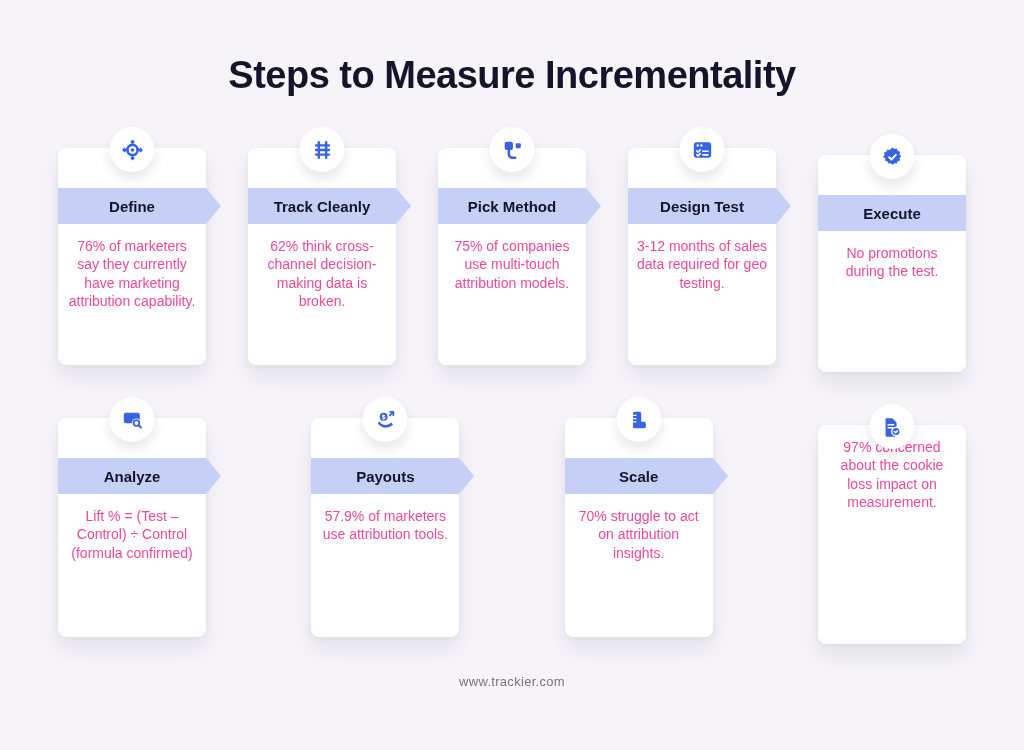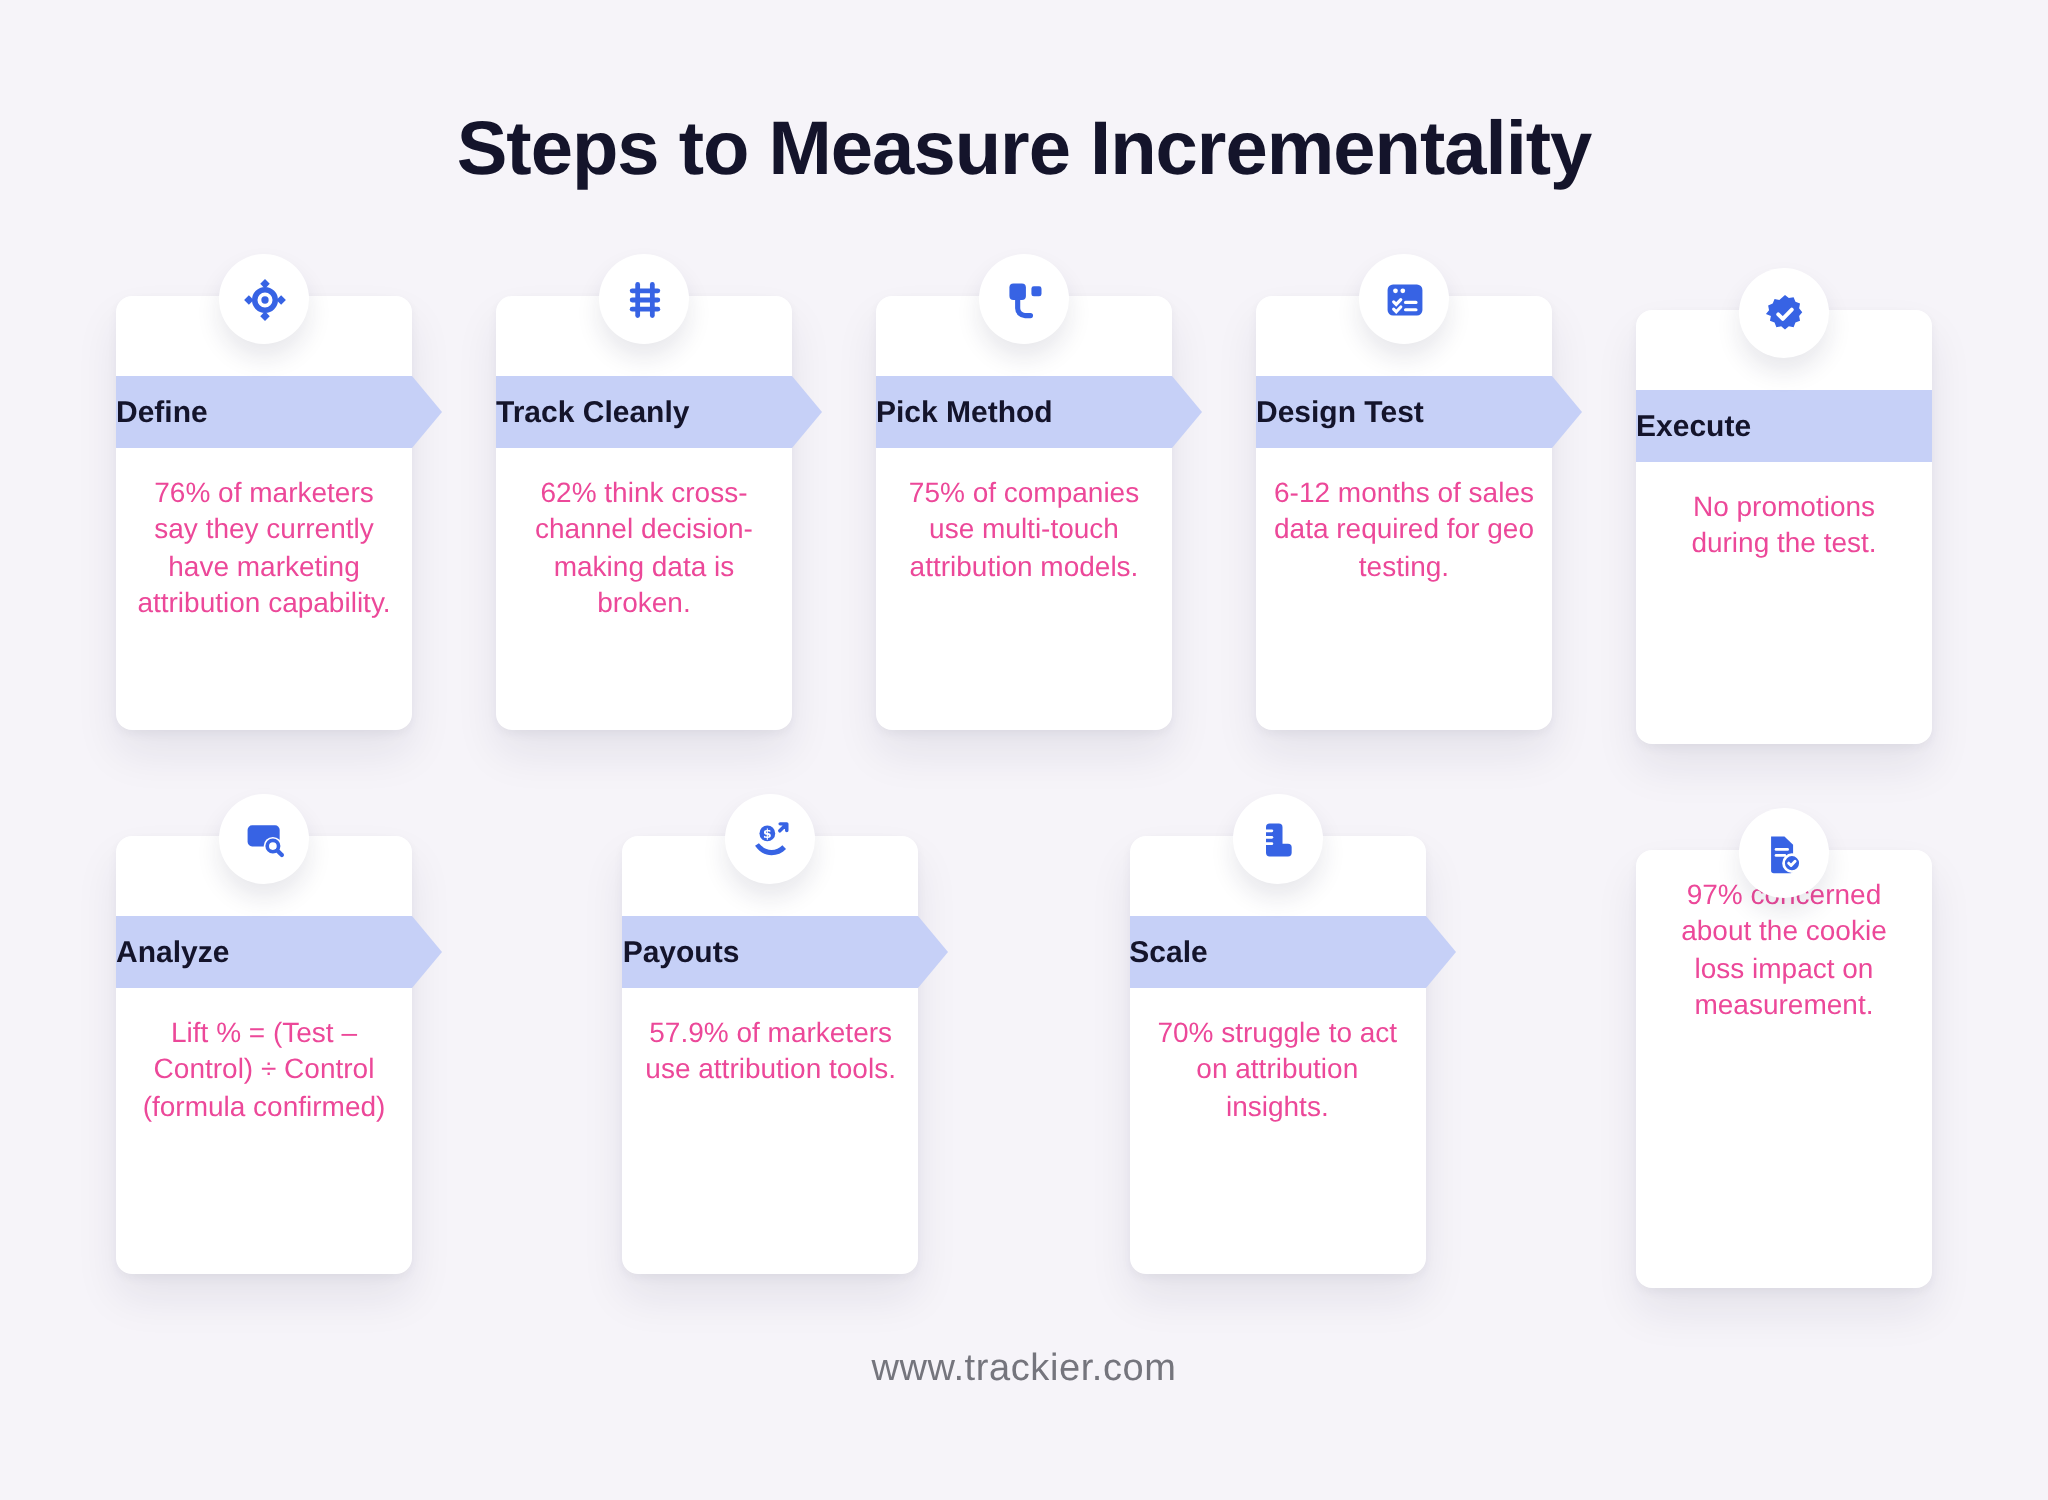--- a/index.html
+++ b/index.html
@@ -51,20 +51,21 @@
     z-index: 2;
   }
   .icon-circle svg { width: 22px; height: 22px; display: block; }
   .banner {
     position: relative;
     margin-top: 40px;
     height: 36px;
     background: #c6d0f7;
     display: flex;
     align-items: center;
+    justify-content: center;
   }
   .banner-label {
     font-size: 15px;
     font-weight: 700;
     color: #14142b;
   }
   .banner.has-arrow::after {
     content: "";
     position: absolute;
     right: -15px;
@@ -78,21 +79,21 @@
     margin: 13px 9px 0;
     text-align: center;
     font-size: 14px;
     line-height: 1.32;
     color: #ec4899;
   }
   .footer-url {
     position: absolute;
     top: 674px; left: 0; right: 0;
     text-align: center;
-    font-size: 19px;
+    font-size: 13px;
     color: #75757d;
     letter-spacing: 0.3px;
   }
 </style>
 </head>
 <body>
 
 <h1 class="page-title">Steps to Measure Incrementality</h1>
 
 <div class="row row-1">
@@ -154,21 +155,21 @@
           <path d="M5.8 13l1.4 1.4 2.5-2.6"></path>
             <line x1="12.3" y1="13.3" x2="18" y2="13.3"></line>
           <path d="M5.8 17l1.4 1.4 2.5-2.6"></path>
             <line x1="12.3" y1="17.3" x2="18" y2="17.3"></line>
         </g>
       </svg>
     </div>
     <div class="banner has-arrow">
       <span class="banner-label">Design Test</span>
     </div>
-    <p class="desc">6-12 months of sales data required for geo testing.</p>
+    <p class="desc">3-12 months of sales data required for geo testing.</p>
   </div>
 
   <div class="card offset">
     <div class="icon-circle">
       <svg viewBox="0 0 24 24">
         <path d="M12 1.6l2.1 1.7 2.6-.5 1 2.5 2.5 1-.5 2.6 1.7 2.1-1.7 2.1.5 2.6-2.5 1-1 2.5-2.6-.5-2.1 1.7-2.1-1.7-2.6.5-1-2.5-2.5-1 .5-2.6L1.6 12l1.7-2.1-.5-2.6 2.5-1 1-2.5 2.6.5z" fill="#3763e4"></path>
         <path d="M8.3 12.2l2.5 2.5 4.9-5.1" stroke="#fff" stroke-width="2.1" fill="none" stroke-linecap="round" stroke-linejoin="round"></path>
       </svg>
     </div>
     <div class="banner">

